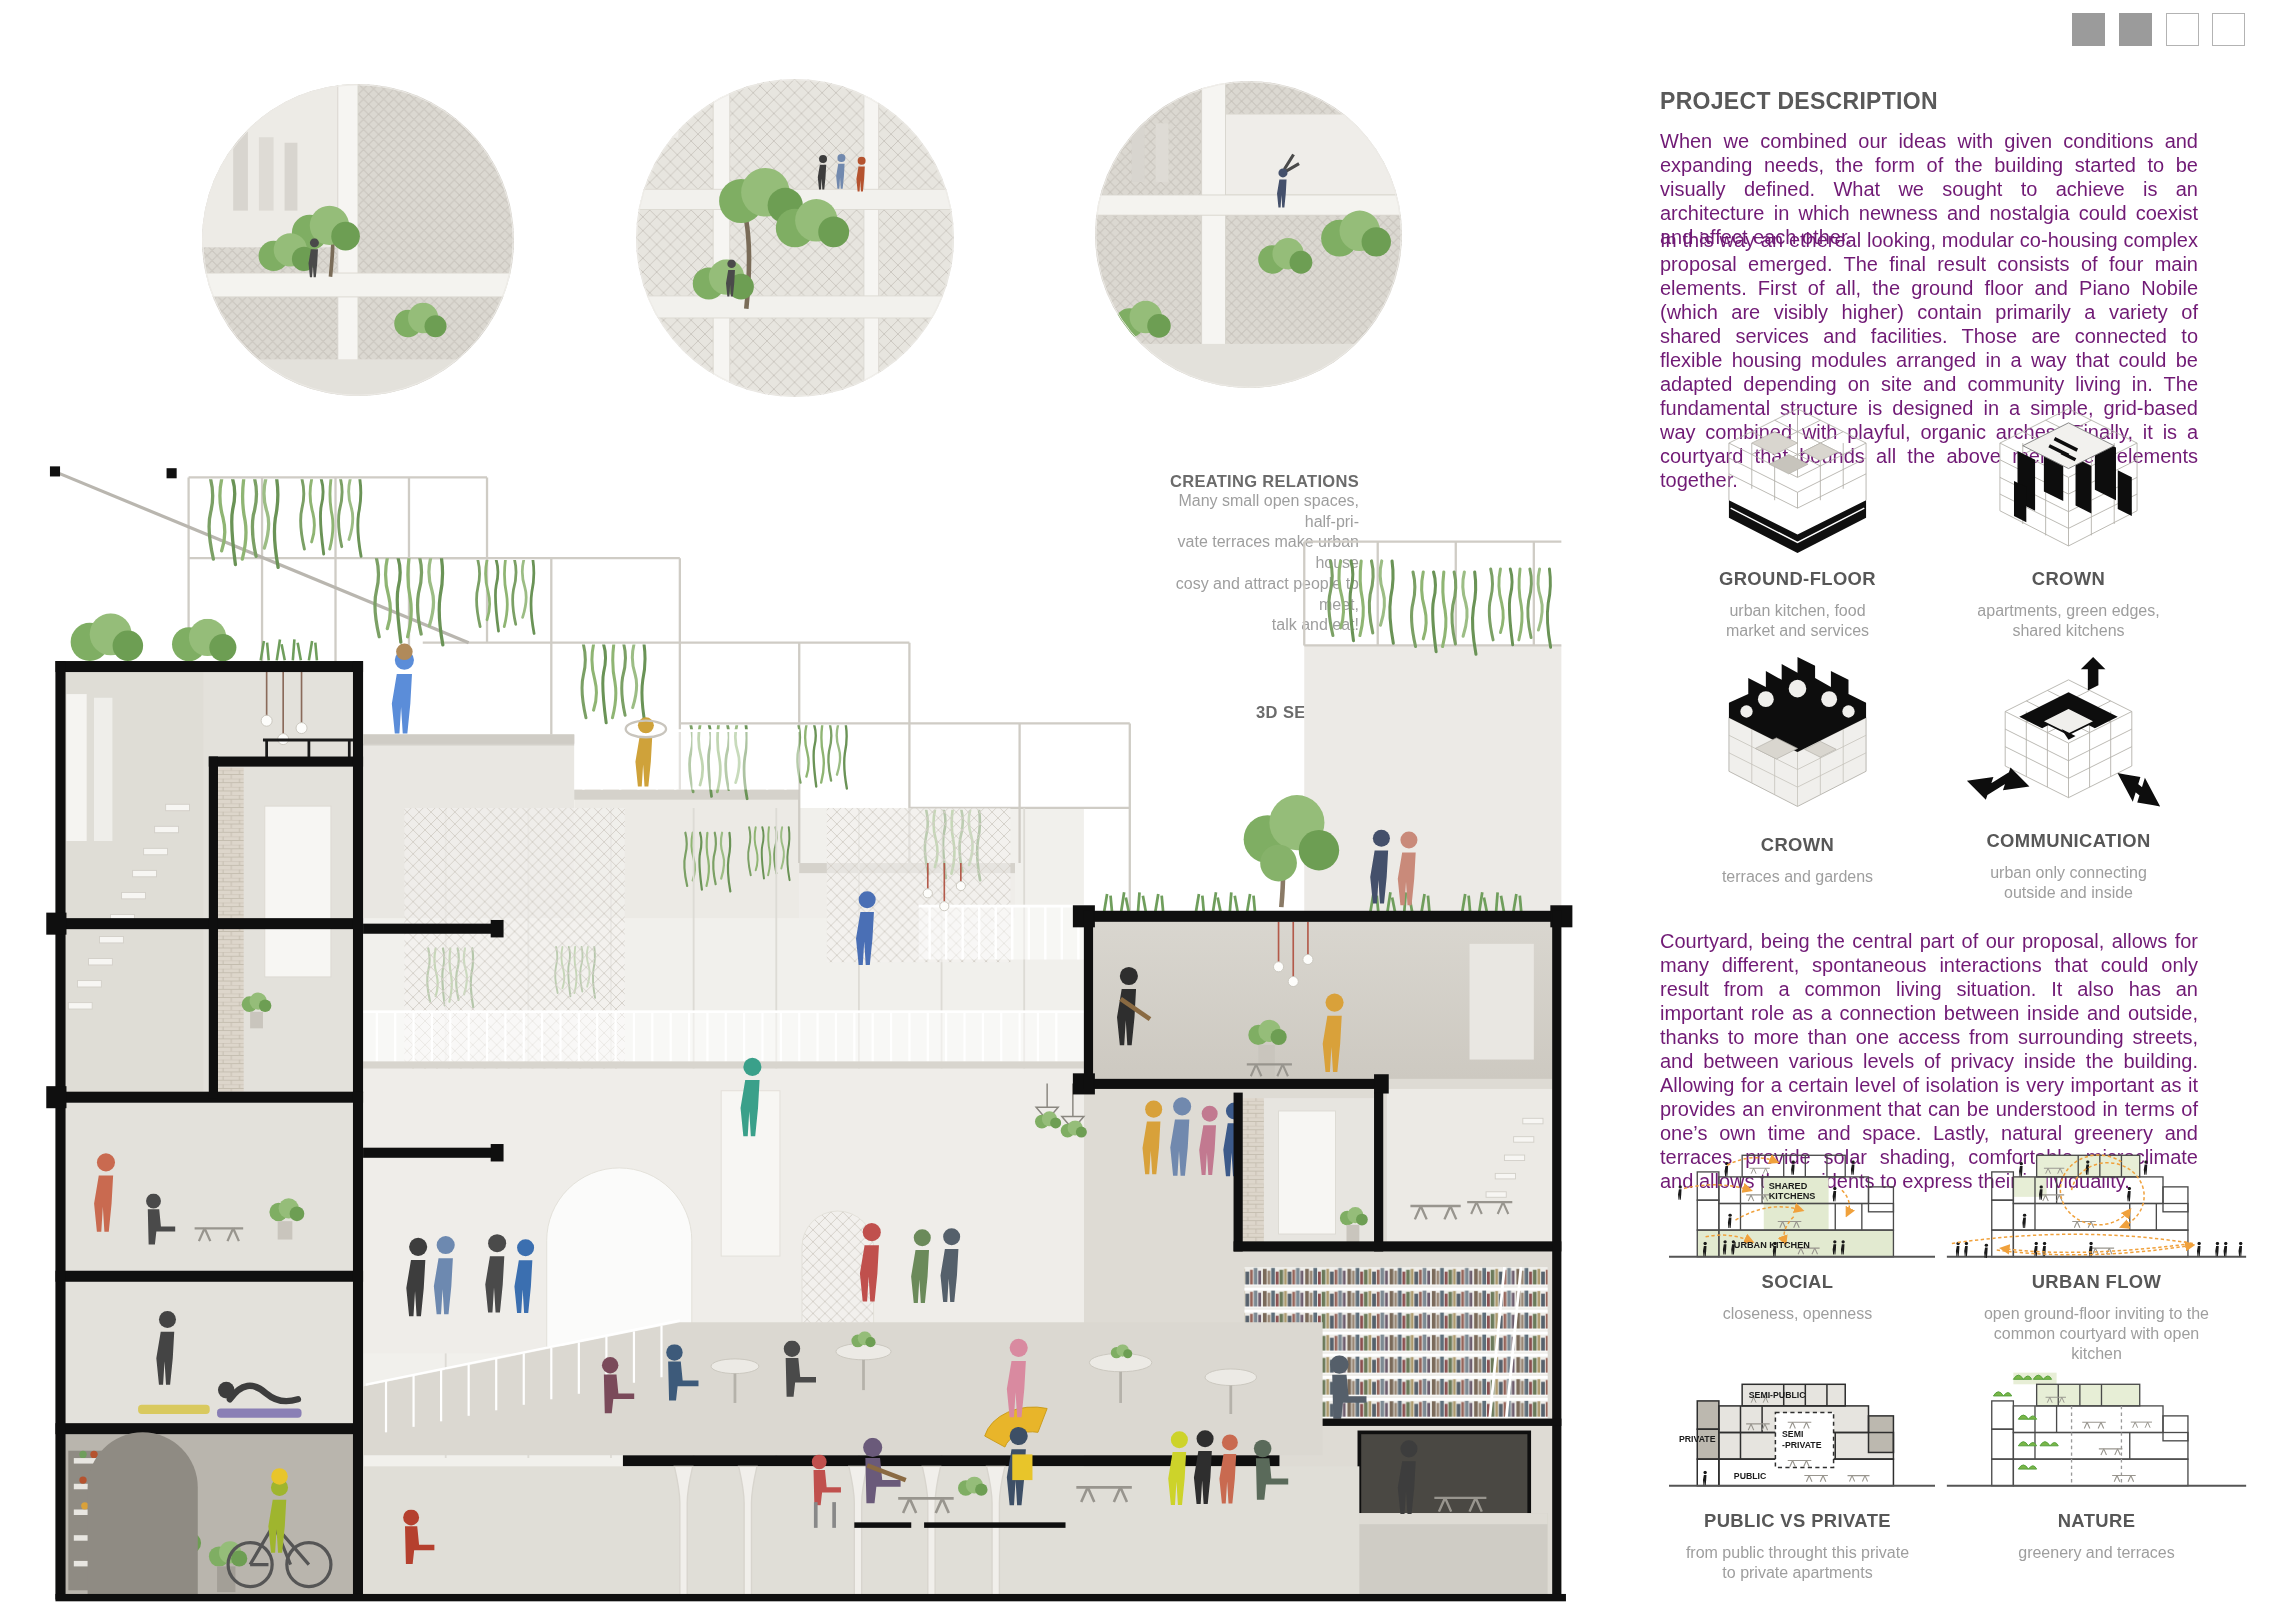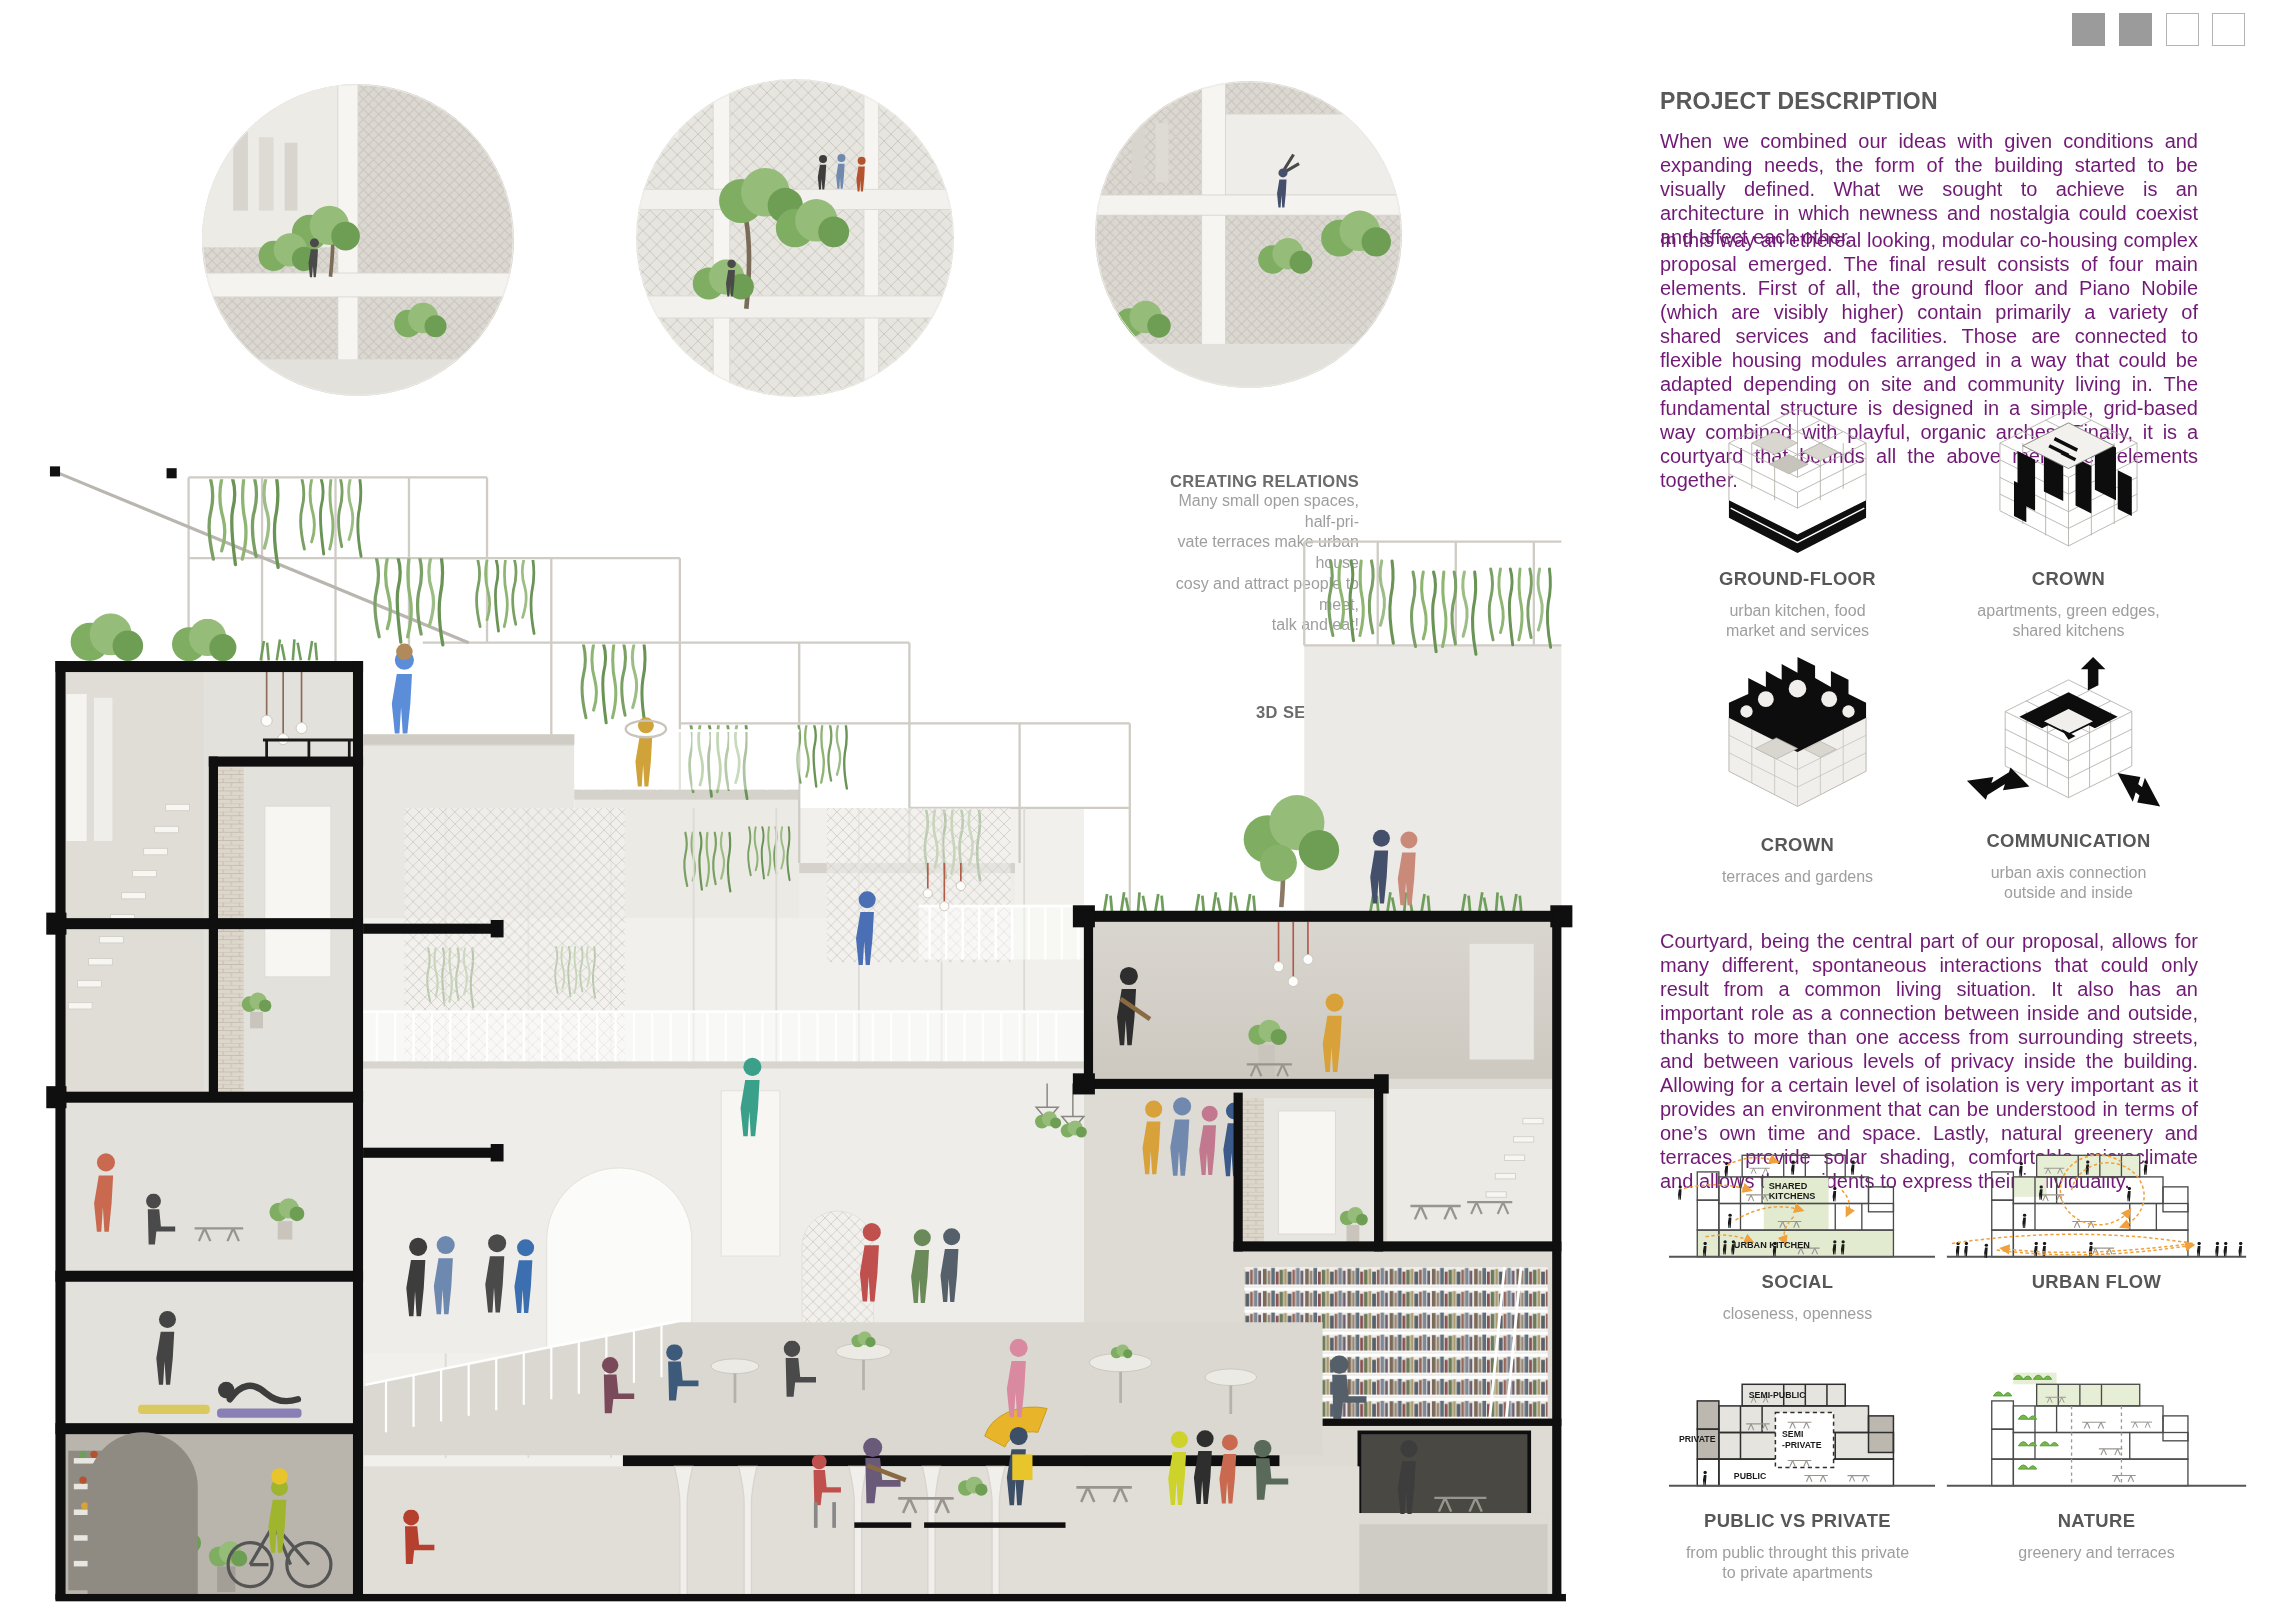--- a/index.html
+++ b/index.html
@@ -741,21 +741,21 @@
   <div class="dg-title">CROWN</div>
   <div class="dg-cap">apartments, green edges,
 shared kitchens</div>
 </div>
 <div class="dg-block" style="left:1660px;top:834px">
   <div class="dg-title">CROWN</div>
   <div class="dg-cap">terraces and gardens</div>
 </div>
 <div class="dg-block" style="left:1931px;top:830px">
   <div class="dg-title">COMMUNICATION</div>
-  <div class="dg-cap">urban axis connection
+  <div class="dg-cap">urban only connecting
 outside and inside</div>
 </div>
 
 <div class="pd-par" style="top:929px">Courtyard, being the central part of our proposal, allows for many different, spontaneous interactions that could only result from a common living situation. It also has an important role as a connection between inside and outside, thanks to more than one access from surrounding streets, and between various levels of privacy inside the building. Allowing for a certain level of isolation is very important as it provides an environment that can be understood in terms of one’s own time and space. Lastly, natural greenery and terraces provide solar shading, comfortable microclimate and allows the residents to express their individuality.</div>
 
 <svg class="dg-svg" style="left:1669px;top:1137px" width="266" height="133" viewBox="0 0 320 160">
   <g fill="#e2ead0">
     <rect x="60" y="112" width="210" height="32"></rect>
       <rect x="34" y="112" width="26" height="32"></rect>
     <rect x="114" y="48" width="78" height="64"></rect>
@@ -933,20 +933,23 @@
     <use href="#tableg" x="118" y="36" width="26" height="9"></use>
   </g>
 </svg>
 
 <div class="dg-block" style="left:1660px;top:1271px">
   <div class="dg-title">SOCIAL</div>
   <div class="dg-cap">closeness, openness</div>
 </div>
 <div class="dg-block" style="left:1959px;top:1271px">
   <div class="dg-title">URBAN FLOW</div>
+  <div class="dg-cap">open ground-floor inviting to the
+common courtyard with open
+kitchen</div>
 </div>
 <div class="dg-block" style="left:1660px;top:1510px">
   <div class="dg-title">PUBLIC VS PRIVATE</div>
   <div class="dg-cap">from public throught this private
 to private apartments</div>
 </div>
 <div class="dg-block" style="left:1959px;top:1510px">
   <div class="dg-title">NATURE</div>
   <div class="dg-cap">greenery and terraces</div>
 </div>

